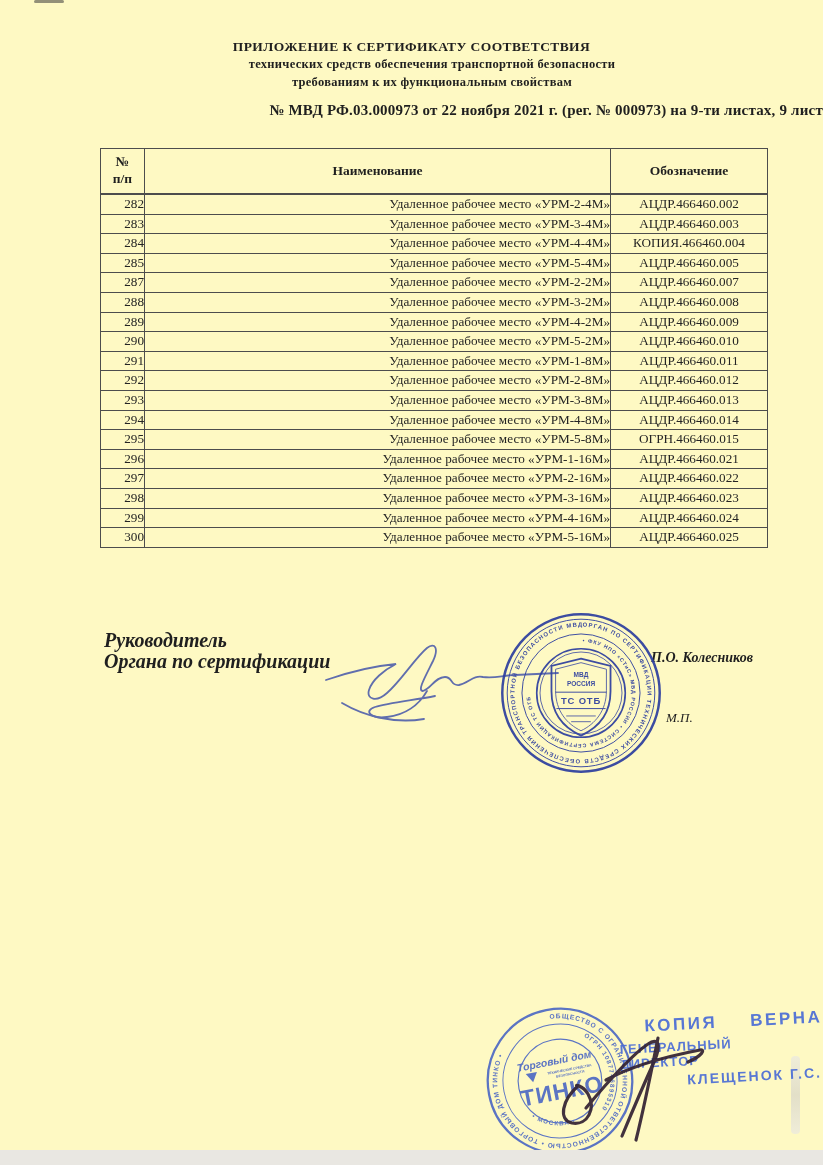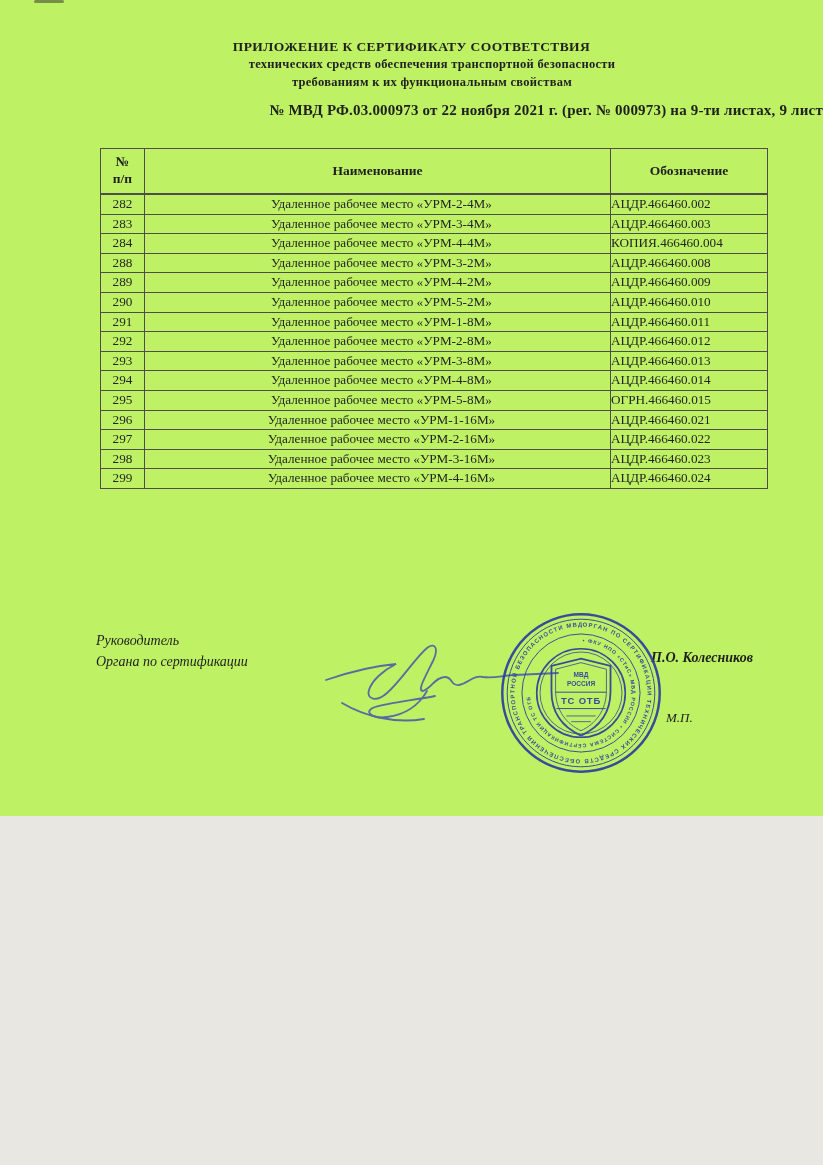--- a/index.html
+++ b/index.html
@@ -1,42 +1,42 @@
 <!DOCTYPE html>
 <html><head>
 <meta charset="utf-8">
 <style>
   html,body { margin:0; padding:0; background:#e9e7e2; }
   .page {
-    position:relative; width:823px; height:816px; margin:0 auto;
-    background:#bef264;
+    position:relative; width:823px; height:1150px; margin:0 auto;
+    background:#fef9c3;
     font-family:"Liberation Serif", serif;
     color:#1f1f1f; overflow:hidden;
   }
   
   .scan-mark-top { position:absolute; left:34px; top:0; width:30px; height:3px; background:#3a3a3a; opacity:.55; border-radius:2px; }
   .scan-streak { position:absolute; left:791px; top:1056px; width:9px; height:78px; background:linear-gradient(#eceade,#dcd9c9,#eceade); opacity:.8; border-radius:4px; }
 
   
   .header { position:absolute; left:0; top:38px; width:823px; text-align:center; }
   .title1 { font-weight:bold; font-size:13.5px; letter-spacing:.4px; line-height:18px; }
   .title2 { font-weight:bold; font-size:12.5px; letter-spacing:.3px; line-height:17.5px;padding-left:41px; }
   .docnum { position:absolute; left:0; top:102px; width:823px; text-align:right; font-weight:bold; font-size:15px; letter-spacing:.2px; }
 
   
   .doc-table { position:absolute; left:100px; top:148px; width:667px; border-collapse:collapse; table-layout:fixed; }
   .doc-table th, .doc-table td { border:1px solid #4d4d4d; overflow:hidden; white-space:nowrap; }
   .doc-table thead th { font-weight:bold; font-size:13.5px; height:42px; text-align:center; vertical-align:middle; line-height:1.25; border-bottom-width:2px; }
   .doc-table tbody td { font-size:13.2px; height:18.6px; padding:0; line-height:18.6px; vertical-align:middle; color:#242424; }
-  .doc-table td.c0 { text-align:center; }
-  .doc-table td.c1 { text-align:center; padding-left:8px; }
-  .doc-table td.c2 { text-align:left; }
-
-  
-  .sig-role { position:absolute; left:96px; top:630px; font-weight:normal; font-style:italic; font-size:14px; line-height:21px; }
+  .doc-table td.c0 { text-align:right; }
+  .doc-table td.c1 { text-align:right; padding-left:8px; }
+  .doc-table td.c2 { text-align:center; }
+
+  
+  .sig-role { position:absolute; left:104px; top:630px; font-weight:bold; font-style:italic; font-size:20px; line-height:21px; }
   .signer-name { position:absolute; left:651px; top:650px; font-weight:bold; font-style:italic; font-size:14px; z-index:1; }
   .mp-label { position:absolute; left:666px; top:710px; font-style:italic; font-size:13px; z-index:1; }
 
   .pen-signature { position:absolute; left:322px; top:638px; z-index:2; }
   .mvd-stamp { position:absolute; left:499px; top:611px; z-index:3; opacity:.93; }
   .mvd-stamp text { font-family:"Liberation Sans", sans-serif; font-weight:bold; }
 
   
   .tinko-stamp { position:absolute; left:484px; top:1005px; transform:rotate(-11deg); opacity:.9; }
   .tinko-stamp text { font-family:"Liberation Sans", sans-serif; font-weight:bold; }
@@ -85,20 +85,30 @@
           <td class="c0">283</td>
           <td class="c1">Удаленное рабочее место «УРМ-3-4М»</td>
           <td class="c2">АЦДР.466460.003</td>
         </tr>
         <tr>
           <td class="c0">284</td>
           <td class="c1">Удаленное рабочее место «УРМ-4-4М»</td>
           <td class="c2">КОПИЯ.466460.004</td>
         </tr>
         <tr>
+          <td class="c0">285</td>
+          <td class="c1">Удаленное рабочее место «УРМ-5-4М»</td>
+          <td class="c2">АЦДР.466460.005</td>
+        </tr>
+        <tr>
+          <td class="c0">287</td>
+          <td class="c1">Удаленное рабочее место «УРМ-2-2М»</td>
+          <td class="c2">АЦДР.466460.007</td>
+        </tr>
+        <tr>
           <td class="c0">288</td>
           <td class="c1">Удаленное рабочее место «УРМ-3-2М»</td>
           <td class="c2">АЦДР.466460.008</td>
         </tr>
         <tr>
           <td class="c0">289</td>
           <td class="c1">Удаленное рабочее место «УРМ-4-2М»</td>
           <td class="c2">АЦДР.466460.009</td>
         </tr>
         <tr>
@@ -143,20 +153,25 @@
         </tr>
         <tr>
           <td class="c0">298</td>
           <td class="c1">Удаленное рабочее место «УРМ-3-16М»</td>
           <td class="c2">АЦДР.466460.023</td>
         </tr>
         <tr>
           <td class="c0">299</td>
           <td class="c1">Удаленное рабочее место «УРМ-4-16М»</td>
           <td class="c2">АЦДР.466460.024</td>
+        </tr>
+        <tr>
+          <td class="c0">300</td>
+          <td class="c1">Удаленное рабочее место «УРМ-5-16М»</td>
+          <td class="c2">АЦДР.466460.025</td>
         </tr>
       </tbody>
   </table>
 
   <div class="sig-role">
     <div>Руководитель</div>
     <div>Органа по сертификации</div>
   </div>
   <div class="signer-name">П.О. Колесников</div>
   <div class="mp-label">М.П.</div>

